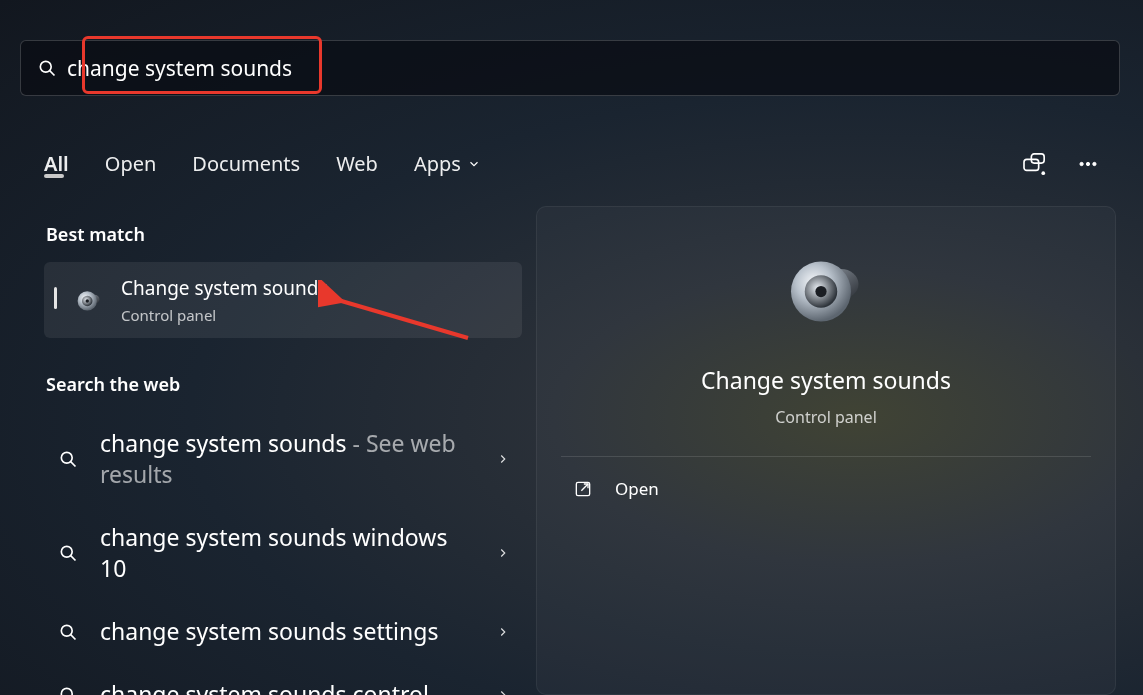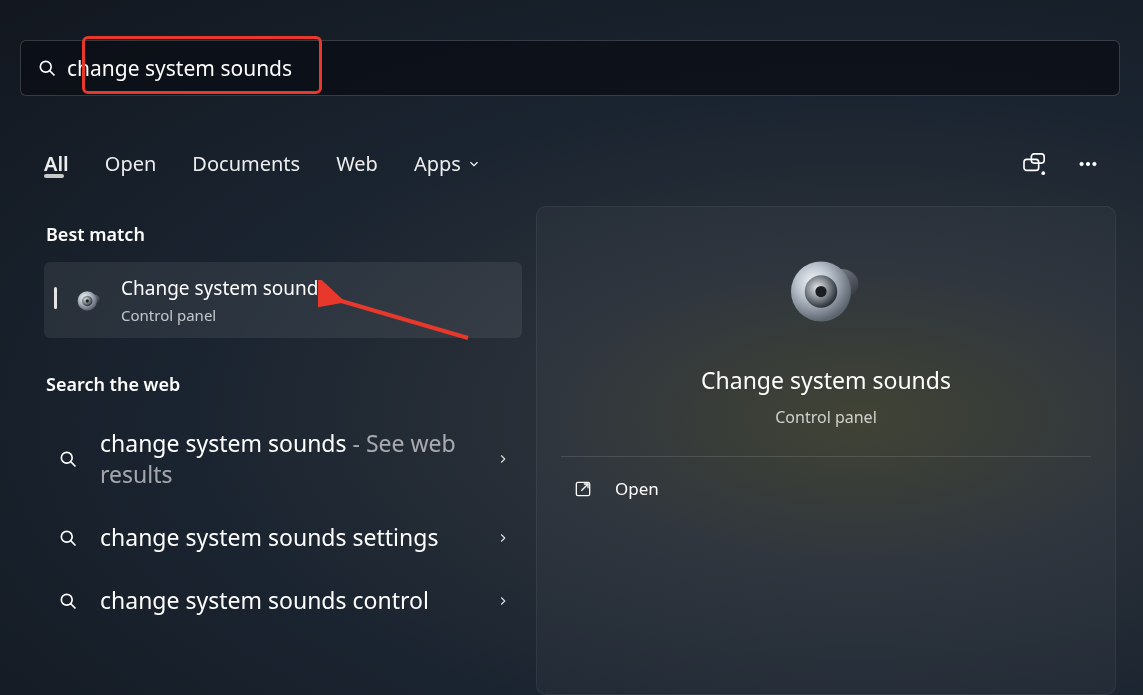--- a/index.html
+++ b/index.html
@@ -187,20 +187,30 @@
       <div class="wi-label"><span>change system sounds</span><span class="suffix"> - See web results</span></div>
       <svg class="wi-chev" viewBox="0 0 24 24">
           <polyline points="9 6 15 12 9 18"></polyline>
         </svg>
     </div>
     <div class="web-item">
       <svg class="wi-icon" viewBox="0 0 24 24">
           <circle cx="10.5" cy="10.5" r="6.5"></circle>
           <line x1="21" y1="21" x2="15.2" y2="15.2"></line>
         </svg>
+      <div class="wi-label"><span>change system sounds windows 10</span><span class="suffix"></span></div>
+      <svg class="wi-chev" viewBox="0 0 24 24">
+          <polyline points="9 6 15 12 9 18"></polyline>
+        </svg>
+    </div>
+    <div class="web-item">
+      <svg class="wi-icon" viewBox="0 0 24 24">
+          <circle cx="10.5" cy="10.5" r="6.5"></circle>
+          <line x1="21" y1="21" x2="15.2" y2="15.2"></line>
+        </svg>
       <div class="wi-label"><span>change system sounds settings</span><span class="suffix"></span></div>
       <svg class="wi-chev" viewBox="0 0 24 24">
           <polyline points="9 6 15 12 9 18"></polyline>
         </svg>
     </div>
     <div class="web-item">
       <svg class="wi-icon" viewBox="0 0 24 24">
           <circle cx="10.5" cy="10.5" r="6.5"></circle>
           <line x1="21" y1="21" x2="15.2" y2="15.2"></line>
         </svg>

